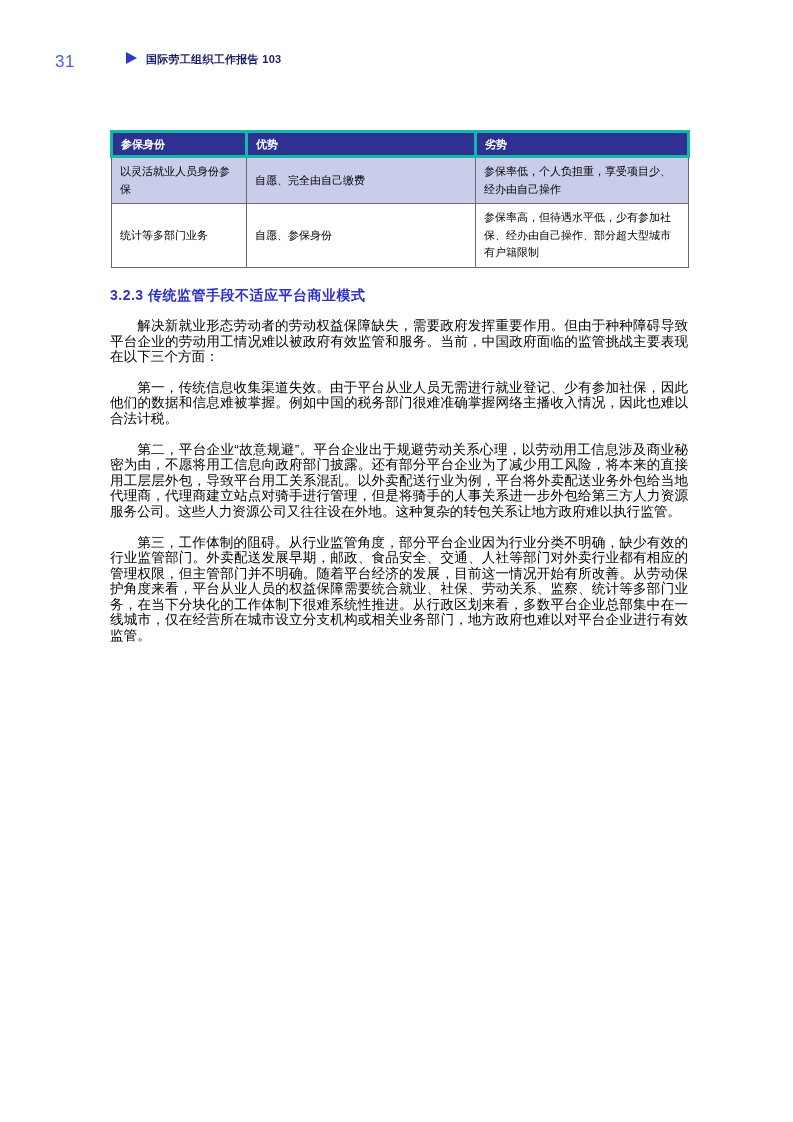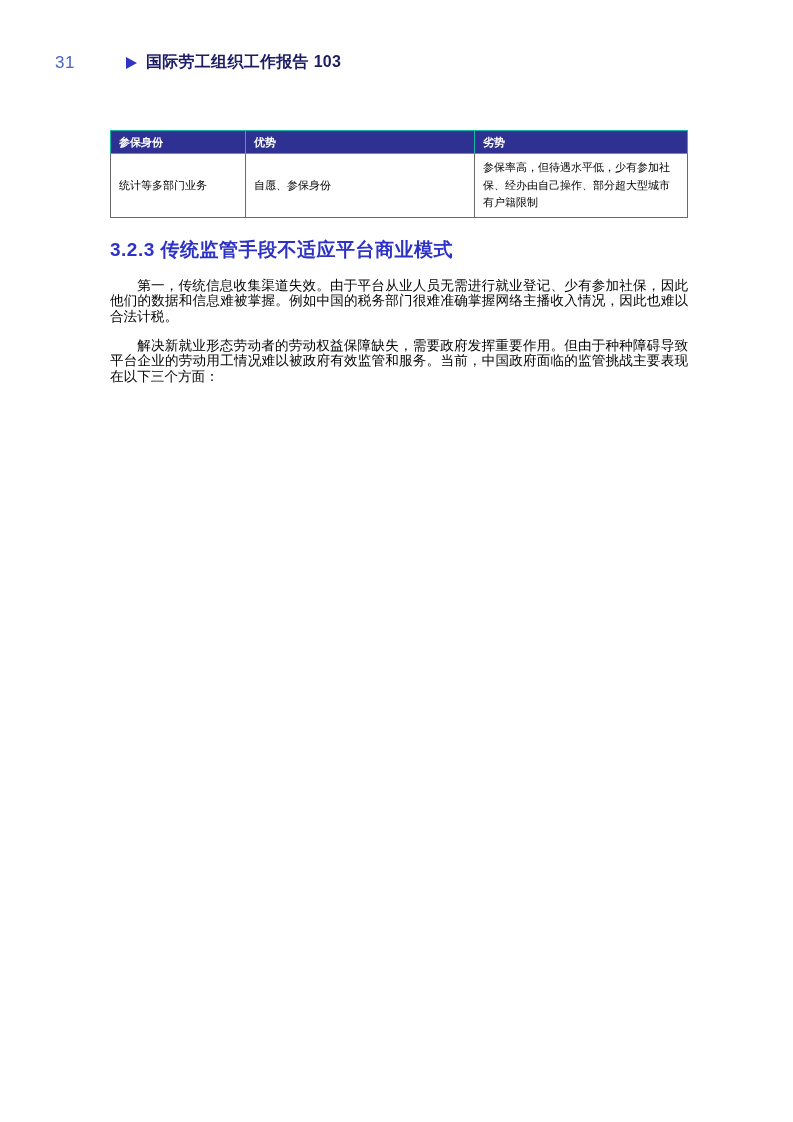--- a/index.html
+++ b/index.html
@@ -7,67 +7,67 @@
     width:793px;height:1122px;
     background:#ffffff;
     font-family:"Liberation Sans","DejaVu Sans",sans-serif;
     color:#000;
     position:relative;
     overflow:hidden;
   }
   
   .page-header{
     position:absolute;top:52px;left:55px;right:55px;
-    display:flex;align-items:center;
+    display:flex;align-items:flex-start;
   }
   .page-num{
     font-size:17px;color:#4a64c4;letter-spacing:0.5px;
   }
   .tri-icon{
     width:0;height:0;margin-left:51px;margin-right:9px;
     border-left:11px solid #2e35c4;
     border-top:6px solid transparent;
     border-bottom:6px solid transparent;
     display:inline-block;
   }
   .header-title{
-    font-size:16px;font-weight:bold;color:#1c1c66;letter-spacing:0.3px;
+    font-size:11px;font-weight:bold;color:#1c1c66;letter-spacing:0.3px;
   }
   
   .content{
     position:absolute;top:130px;left:110px;width:578px;
   }
   
   table.cmp{
     border-collapse:collapse;width:577px;table-layout:fixed;
     font-size:11px;
   }
   table.cmp col.c1{width:135px}
   table.cmp col.c2{width:229px}
   table.cmp col.c3{width:213px}
   table.cmp th{
     background:#2e3192;color:#ffffff;
     font-weight:bold;text-align:left;
     padding:4px 8px 3px 8px;
-    border:1px solid #14b8a6;
+    border:3px solid #14b8a6;
     font-size:11px;
   }
   table.cmp td{
     border:1px solid #6a6a6a;
     padding:5px 8px;
     vertical-align:middle;
     line-height:1.6;
     font-size:11px;
   }
   table.cmp tr.alt td{background:#c9cdea;}
   
   .sec-heading{
     margin:19px 0 0 0;
     color:#2d31c6;
-    font-size:19px;
+    font-size:14px;
     font-weight:bold;
     letter-spacing:0.5px;
   }
   
   .para{
     margin:15px 0 0 0;
     font-size:13.6px;
     line-height:15.6px;
     text-indent:2em;
     text-align:justify;
@@ -95,27 +95,34 @@
           <col class="c3">
         </colgroup>
       <thead>
         <tr>
           <th>参保身份</th>
           <th>优势</th>
           <th>劣势</th>
         </tr>
       </thead>
       <tbody>
+        <tr class="alt">
+          <td>以灵活就业人员身份参保</td>
+          <td>自愿、完全由自己缴费</td>
+          <td>参保率低，个人负担重，享受项目少、经办由自己操作</td>
+        </tr>
         <tr>
           <td>统计等多部门业务</td>
           <td>自愿、参保身份</td>
           <td>参保率高，但待遇水平低，少有参加社保、经办由自己操作、部分超大型城市有户籍限制</td>
         </tr>
       </tbody>
     </table>
 
     <h3 class="sec-heading">3.2.3 传统监管手段不适应平台商业模式</h3>
 
+    <p class="para first">解决新就业形态劳动者的劳动权益保障缺失，需要政府发挥重要作用。但由于种种障碍导致平台企业的劳动用工情况难以被政府有效监管和服务。当前，中国政府面临的监管挑战主要表现在以下三个方面：</p>
     <p class="para">第一，传统信息收集渠道失效。由于平台从业人员无需进行就业登记、少有参加社保，因此他们的数据和信息难被掌握。例如中国的税务部门很难准确掌握网络主播收入情况，因此也难以合法计税。</p>
-    <p class="para first">解决新就业形态劳动者的劳动权益保障缺失，需要政府发挥重要作用。但由于种种障碍导致平台企业的劳动用工情况难以被政府有效监管和服务。当前，中国政府面临的监管挑战主要表现在以下三个方面：</p>
+    <p class="para">第二，平台企业“故意规避”。平台企业出于规避劳动关系心理，以劳动用工信息涉及商业秘密为由，不愿将用工信息向政府部门披露。还有部分平台企业为了减少用工风险，将本来的直接用工层层外包，导致平台用工关系混乱。以外卖配送行业为例，平台将外卖配送业务外包给当地代理商，代理商建立站点对骑手进行管理，但是将骑手的人事关系进一步外包给第三方人力资源服务公司。这些人力资源公司又往往设在外地。这种复杂的转包关系让地方政府难以执行监管。</p>
+    <p class="para">第三，工作体制的阻碍。从行业监管角度，部分平台企业因为行业分类不明确，缺少有效的行业监管部门。外卖配送发展早期，邮政、食品安全、交通、人社等部门对外卖行业都有相应的管理权限，但主管部门并不明确。随着平台经济的发展，目前这一情况开始有所改善。从劳动保护角度来看，平台从业人员的权益保障需要统合就业、社保、劳动关系、监察、统计等多部门业务，在当下分块化的工作体制下很难系统性推进。从行政区划来看，多数平台企业总部集中在一线城市，仅在经营所在城市设立分支机构或相关业务部门，地方政府也难以对平台企业进行有效监管。</p>
 
   </div>
 </div>
 
 </body></html>

